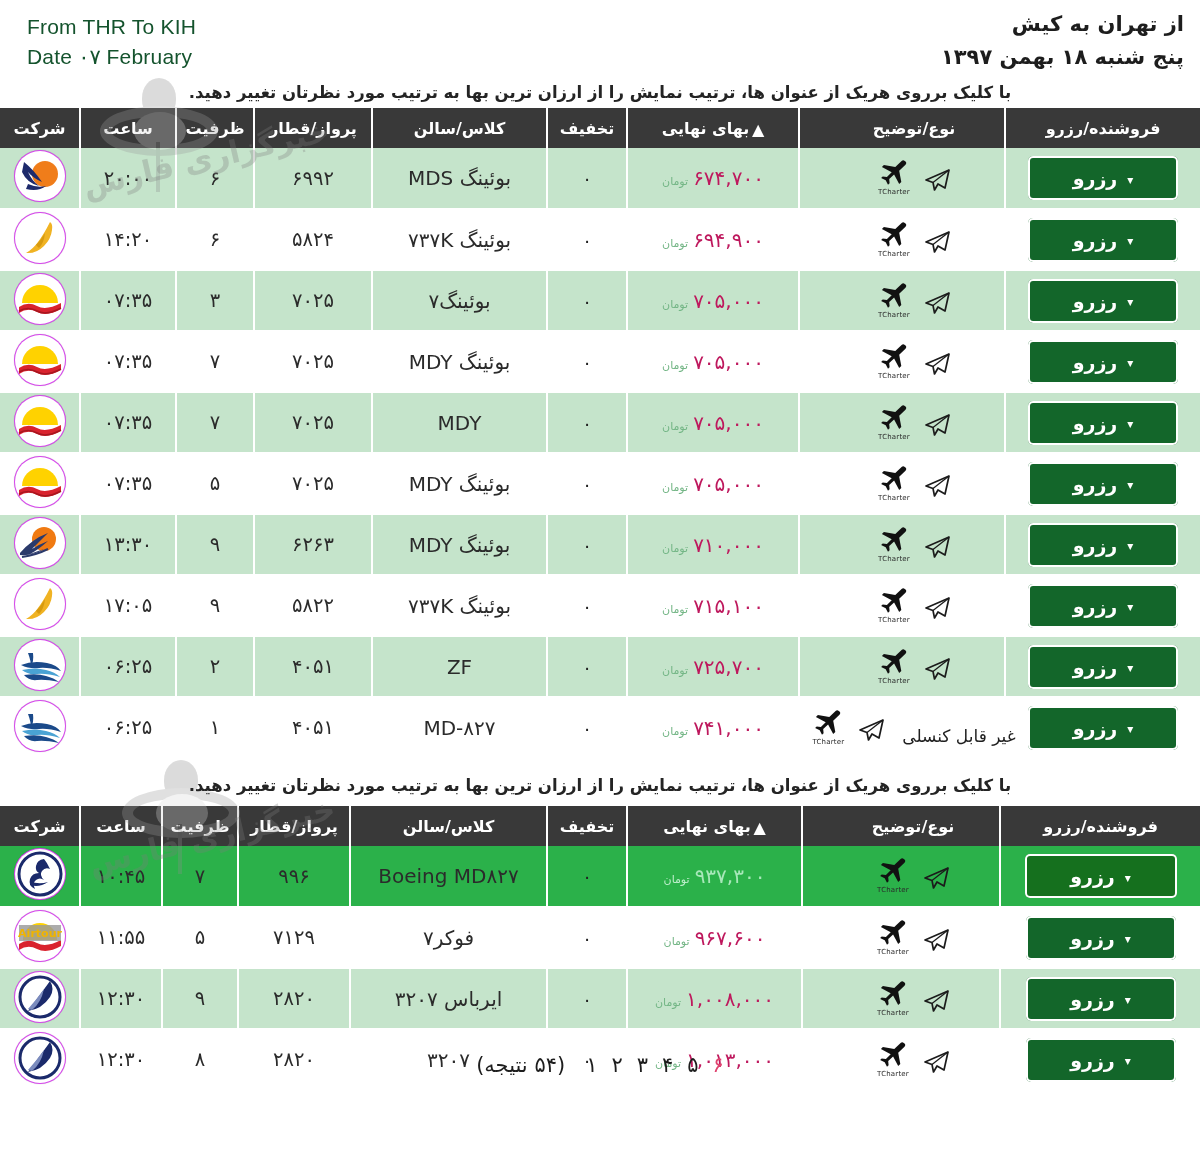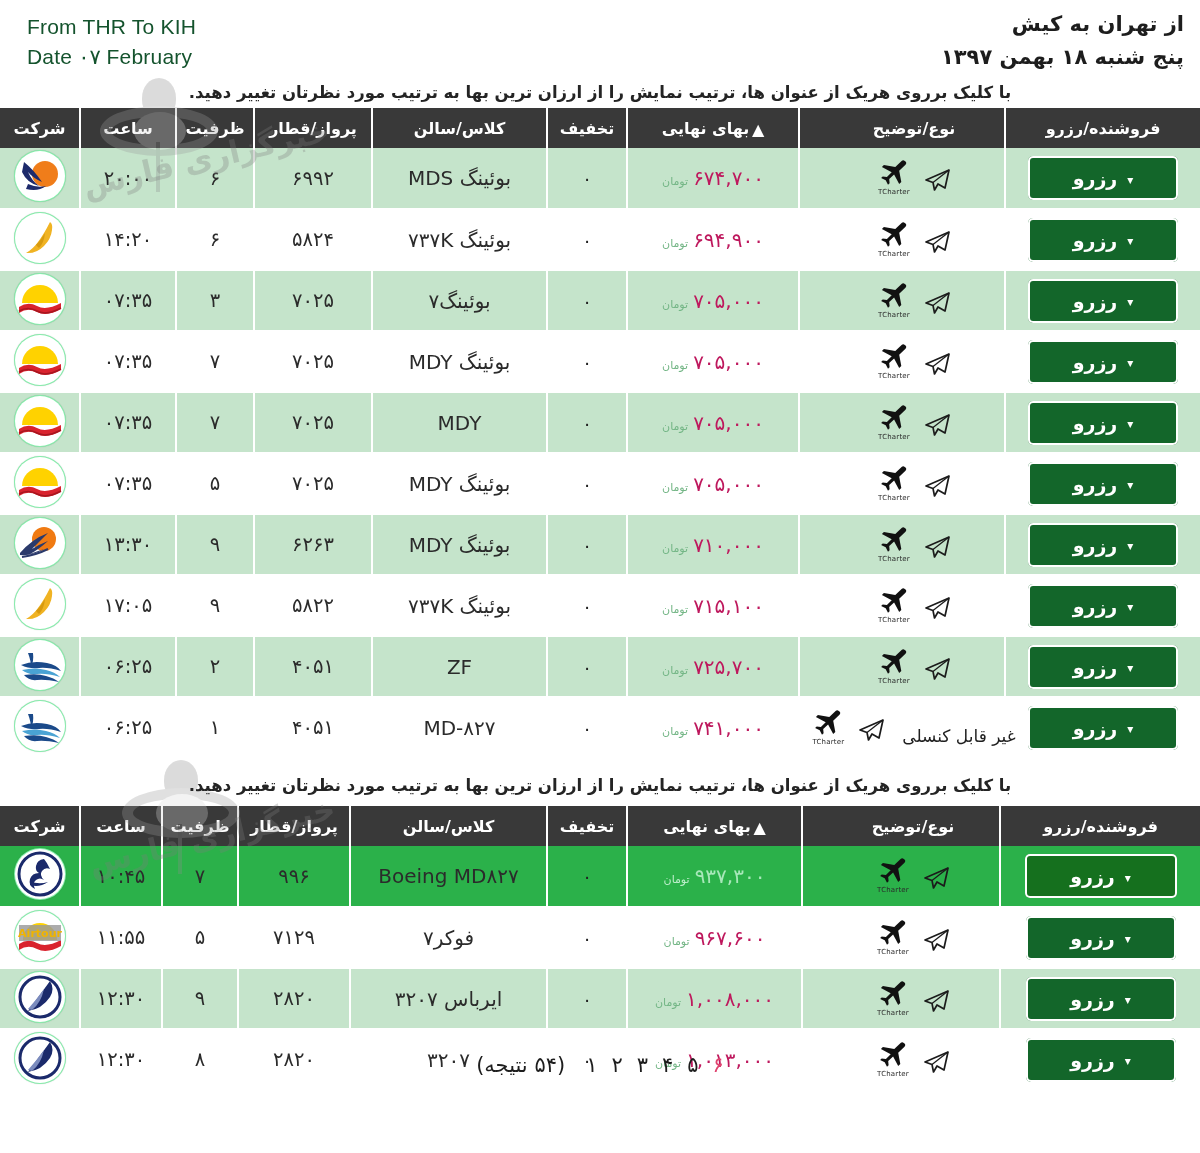--- a/index.html
+++ b/index.html
@@ -158,21 +158,21 @@
     margin-left: 4px;
   }
   .icon-send { width: 26px; height: 24px; display:inline-block; }
   .plane-box { display: inline-flex; flex-direction: column; align-items: center; }
   .icon-plane { width: 28px; height: 25px; display:inline-block; }
   .plane-lbl { font-size: 7px; color: #2a2a2a; letter-spacing: .2px; margin-top: -1px; }
 
   
   .logo {
     width: 52px; height: 52px; border-radius: 50%;
-    background: #86efac; position: relative; display: inline-block;
+    background: #d946ef; position: relative; display: inline-block;
     overflow: hidden; box-shadow: 0 0 1px rgba(0,0,0,.25);
   }
   .logo svg { position: absolute; left: 0; top: 0; }
 
   
   .pager {
     position: absolute; top: 1053px; width: 1200px; text-align: center;
     direction: rtl; z-index: 4;
   }
   .pager span {

